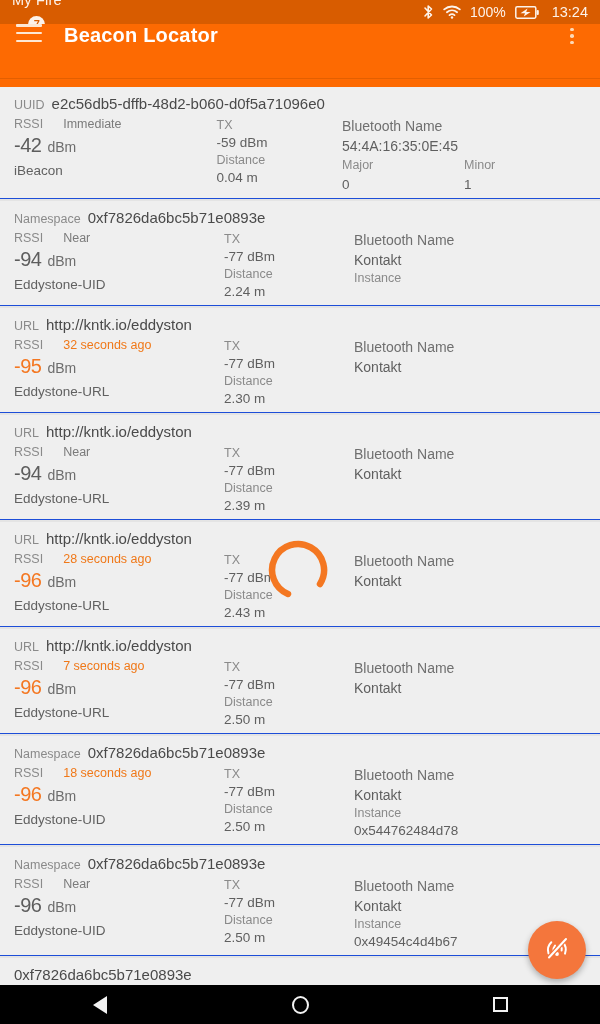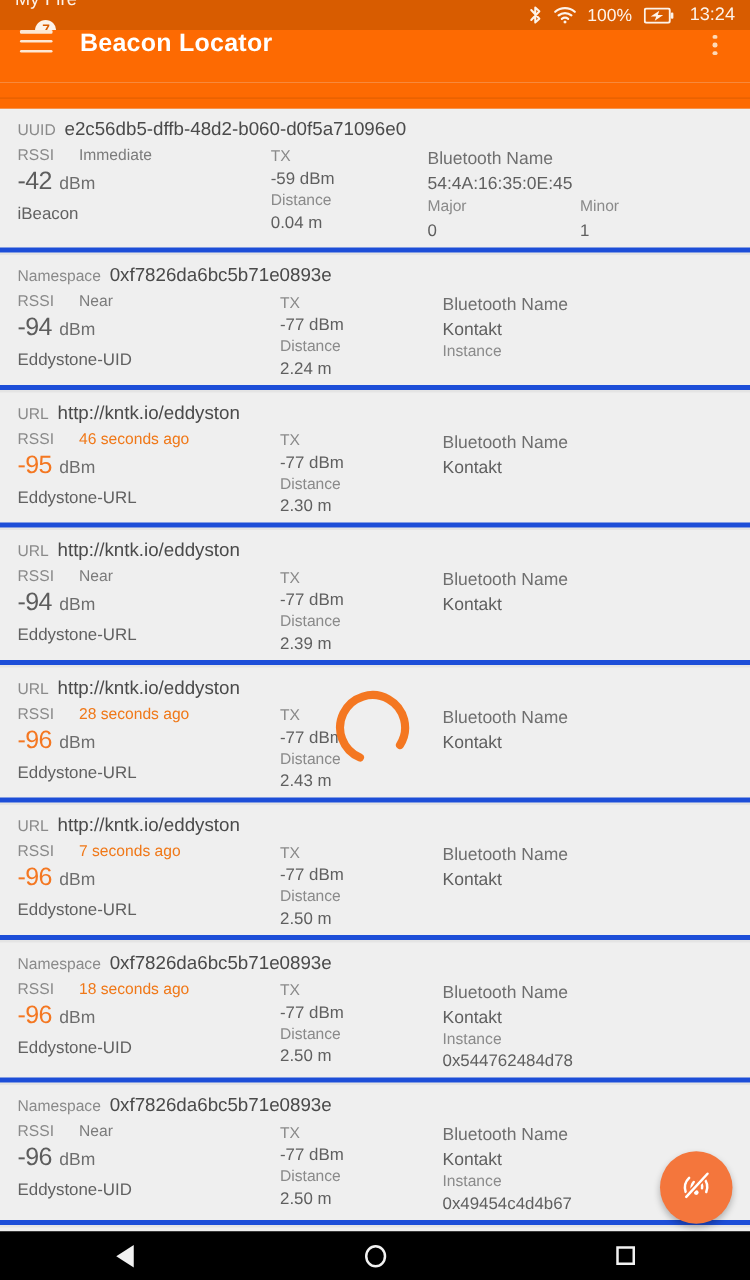--- a/index.html
+++ b/index.html
@@ -57,21 +57,21 @@
     position:absolute; left:0; right:0; top:12px; height:9px;
     background:#fd6a02;
     border-top:1px solid rgba(0,0,0,.10);
   }
 
   
   .list { position:absolute; top:87px; left:0; right:0; bottom:39px; overflow:hidden; background:#e4e4e4; }
   .card {
     background:#efefef; position:relative;
     padding:8px 0 6px 0; margin-bottom:2px;
-    border-bottom:4px solid #1d4ed8;
+    border-bottom:1px solid #1d4ed8;
   }
   .card .row1 { padding:0 14px; display:flex; align-items:baseline; gap:7px; }
   .lbl-key { color:#8a8a8a; font-size:12.5px; }
   .idval { color:#4a4a4a; font-size:15px; }
 
   .cols { display:flex; padding:2px 14px 0 14px; }
   .col-rssi { width:210px; position:relative; }
   .col-tx { width:130px; }
   .col-bt { flex:1; }
 
@@ -249,21 +249,21 @@
       </div>
       <div class="card">
         <div class="row1">
           <span class="lbl-key">URL</span>
           <span class="idval">http://kntk.io/eddyston</span>
         </div>
         <div class="cols">
           <div class="col-rssi">
             <div class="rssi-head">
               <span class="k">RSSI</span>
-              <span class="prox stale">46 seconds ago</span>
+              <span class="prox stale">32 seconds ago</span>
             </div>
             <div class="rssi-big">
               <span class="num stale">-95</span>
               <span class="unit">dBm</span>
             </div>
             <div class="type">Eddystone-URL</div>
           </div>
           <div class="col-tx">
             <div class="sub-k first">TX</div>
             <div class="sub-v">-77 dBm</div>

